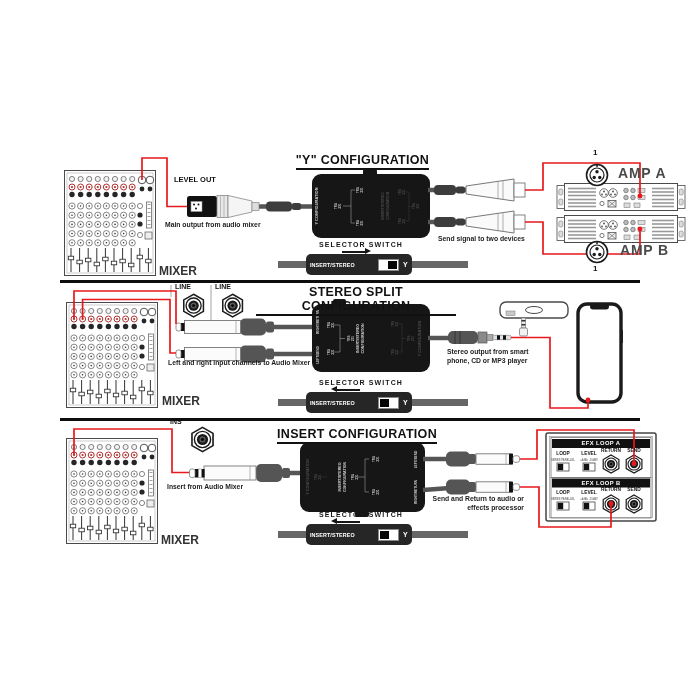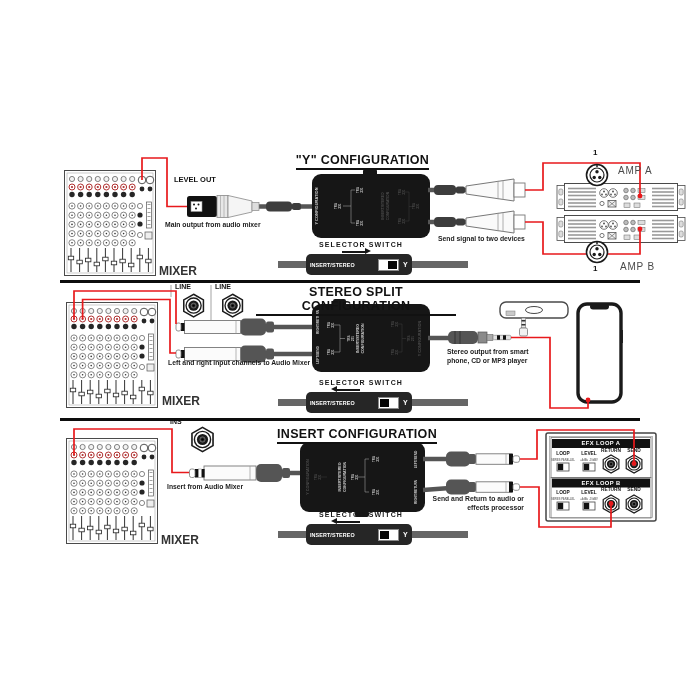--- a/index.html
+++ b/index.html
@@ -6,21 +6,21 @@
   .stage{position:relative;width:700px;height:700px;background:#fff;overflow:hidden;
          font-family:"Liberation Sans",sans-serif;color:#111;}
   .stage svg.base{position:absolute;left:0;top:0;}
   .txt{position:absolute;white-space:nowrap;}
   .title-wrap{position:absolute;text-align:center;}
   .title-wrap span{display:inline-block;font-weight:bold;font-size:12.5px;letter-spacing:.3px;
                    border-bottom:2px solid #111;padding-bottom:1px;}
   .cap{font-weight:bold;font-size:6.8px;color:#1c1c1c;line-height:8.6px;}
   .lbl{font-weight:bold;font-size:7px;color:#111;}
   .mixer-lbl{font-weight:600;font-size:12px;color:#333;}
-  .amp-lbl{font-weight:400;font-size:10px;color:#4a4a4a;letter-spacing:.8px;}
+  .amp-lbl{font-weight:700;font-size:14px;color:#4a4a4a;letter-spacing:.8px;}
   .num{font-weight:bold;font-size:8px;color:#111;}
   
   .selector{position:absolute;width:190px;height:44px;}
   .sel-label{position:absolute;left:24px;top:0;width:118px;text-align:center;
              font-weight:bold;font-size:7px;letter-spacing:1.1px;color:#161616;}
   .sel-arrow{position:absolute;top:10px;width:24px;height:1.8px;background:#161616;}
   .sel-arrow.r{left:64px;} .sel-arrow.l{left:58px;}
   .sel-arrow.r::after{content:"";position:absolute;right:-5px;top:-2.6px;border-left:6px solid #161616;
                       border-top:3.5px solid transparent;border-bottom:3.5px solid transparent;}
   .sel-arrow.l::after{content:"";position:absolute;left:-5px;top:-2.6px;border-right:6px solid #161616;
@@ -882,21 +882,21 @@
 </div>
 <div class="title-wrap" style="left:277px;top:424px;width:160px">
   <span>INSERT CONFIGURATION</span>
 </div>
 
 <div class="txt lbl" style="left:174px;top:175px;font-size:7.5px">LEVEL OUT</div>
 <div class="txt cap" style="left:165px;top:221px">Main output from audio mixer</div>
 <div class="txt cap" style="left:438px;top:235px">Send signal to two devices</div>
 <div class="txt mixer-lbl" style="left:159px;top:264px">MIXER</div>
 <div class="txt amp-lbl" style="left:618px;top:165px">AMP A</div>
-<div class="txt amp-lbl" style="left:620px;top:261px">AMP B</div>
+<div class="txt amp-lbl" style="left:620px;top:242px">AMP B</div>
 <div class="txt num" style="left:593px;top:148px">1</div>
 <div class="txt num" style="left:593px;top:264px">1</div>
 
 <div class="txt lbl" style="left:175px;top:283px">LINE</div>
 <div class="txt lbl" style="left:215px;top:283px">LINE</div>
 <div class="txt cap" style="left:168px;top:359px">Left and right input channels to Audio Mixer</div>
 <div class="txt cap" style="left:447px;top:348px">
   <div>Stereo output from smart</div>
   <div>phone, CD or MP3 player</div>
 </div>

